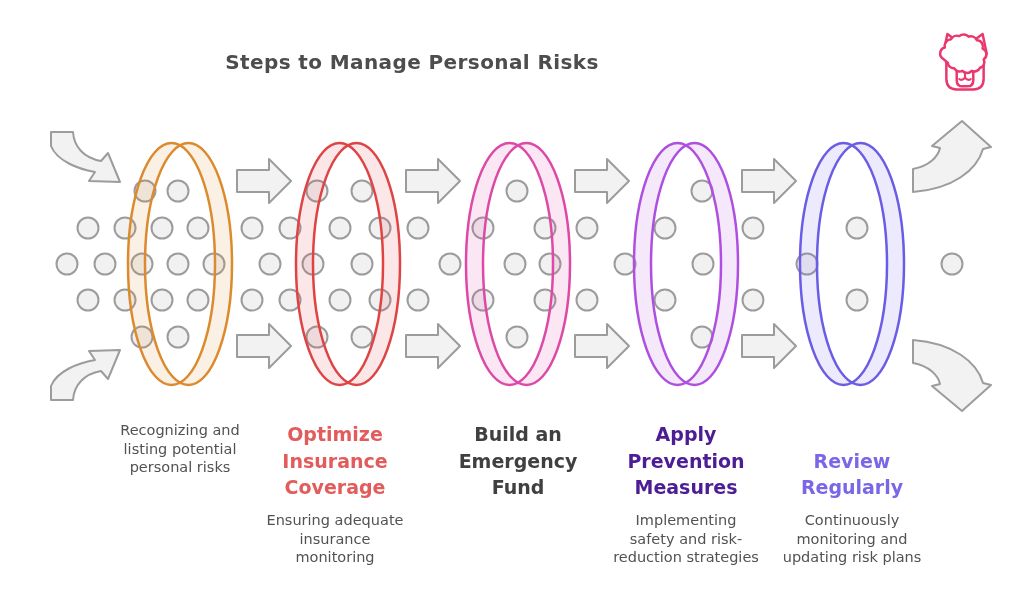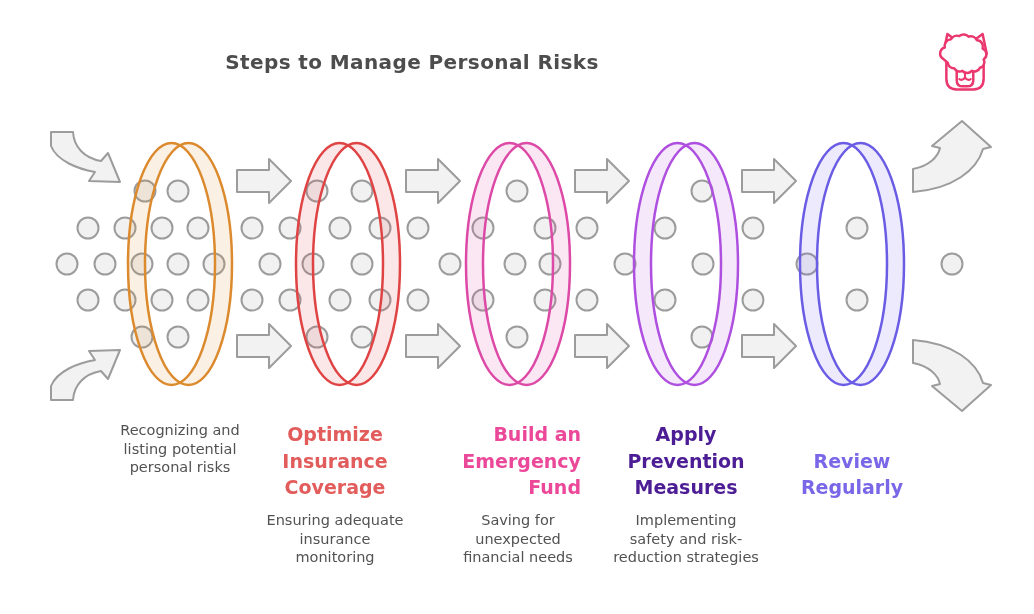--- a/index.html
+++ b/index.html
@@ -135,22 +135,22 @@
 </svg>
 
 <div class="step-col" style="left:95px">
   <div class="step-desc">Recognizing and listing potential personal risks</div>
 </div>
 <div class="step-col" style="left:250px">
   <div class="step-title" style="color: rgb(226, 92, 92);">Optimize Insurance Coverage</div>
   <div class="step-desc">Ensuring adequate insurance monitoring</div>
 </div>
 <div class="step-col" style="left:433px">
-  <div class="step-title" style="color: #ec4899; text-align: right;">Build an Emergency Fund</div>
-  <div class="step-desc">Saving for unexpected financial needs</div>
+  <div class="step-title" style="color: #404040;">Build an Emergency Fund</div>
 </div>
 <div class="step-col" style="left:601px">
   <div class="step-title" style="color: #4c1d95;">Apply Prevention Measures</div>
   <div class="step-desc">Implementing safety and risk-reduction strategies</div>
 </div>
 <div class="step-col" style="left:767px">
   <div class="step-title" style="color: rgb(121, 103, 232);">Review Regularly</div>
+  <div class="step-desc">Continuously monitoring and updating risk plans</div>
 </div>
 
 </body></html>

